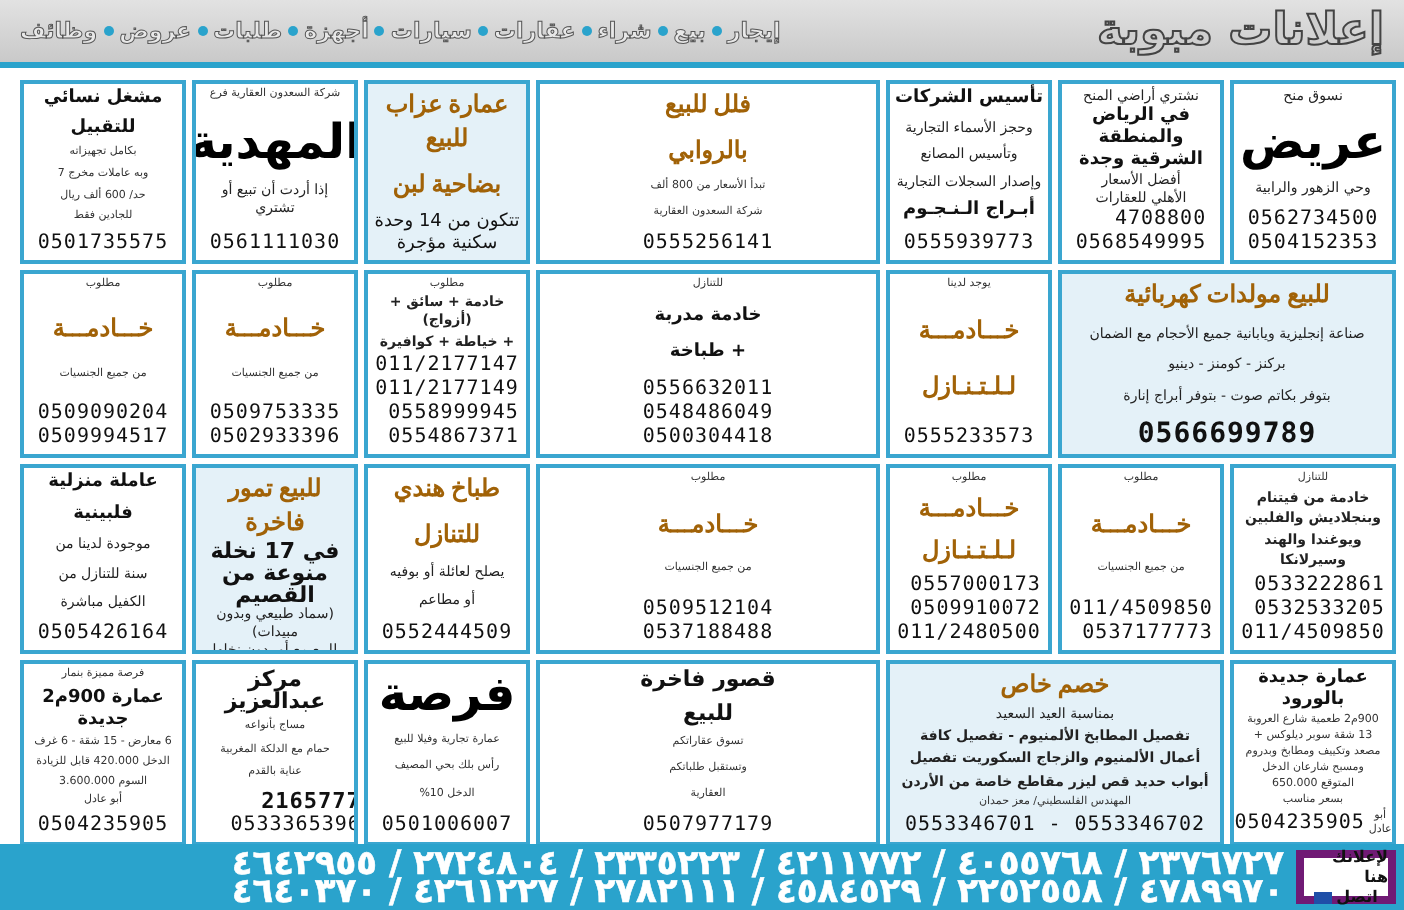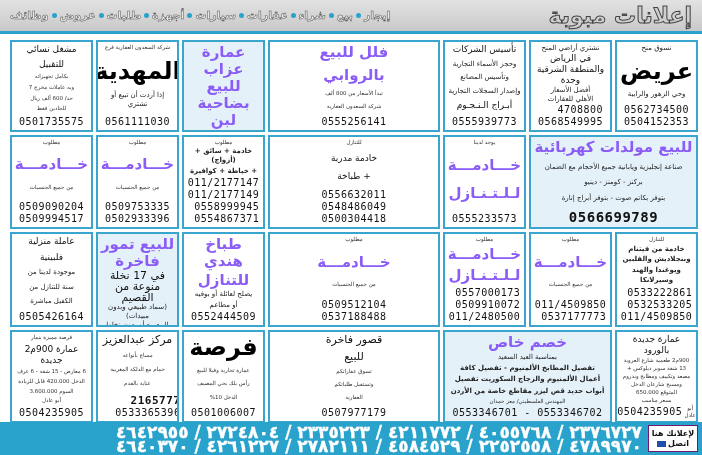--- a/index.html
+++ b/index.html
@@ -31,34 +31,34 @@
     }
     .ad {
       border: 2px solid #3aa6d0; background: #ffffff;
       display: flex; flex-direction: column; align-items: center; justify-content: space-between;
       padding: 2px 2px; text-align: center; overflow: hidden; color: #111;
     }
     .ad.blue { background: #e4f1f8; }
     .ad.span2 { grid-column: span 2; }
     .small { font-size: 7px; line-height: 9px; color: #222; }
     .tiny { font-size: 5.5px; line-height: 7px; color: #333; }
-    .med { font-size: 9px; line-height: 11px; font-weight: normal; color: #111; }
-    .big { font-size: 15px; line-height: 17px; font-weight: bold; color: #8b5cf6; }
+    .med { font-size: 9px; line-height: 11px; font-weight: bold; color: #111; }
+    .big { font-size: 12px; line-height: 17px; font-weight: bold; color: #a16207; font-family: Liberation Serif, serif; }
     .huge { font-size: 24px; line-height: 26px; font-weight: bold; color: #000; }
     .phone { font-family: "DejaVu Sans Mono", monospace; font-size: 10px; line-height: 12px; letter-spacing: 0.5px; direction: ltr; color: #111; }
     .phone.lg { font-size: 14px; line-height: 16px; font-weight: bold; text-align: right; }
     .phone.md { font-size: 11px; line-height: 13px; font-weight: bold; margin-left: 36px; }
     .line-group { display: flex; flex-direction: column; align-items: flex-start; }
 
     .footer {
       position: absolute; left: 0; top: 422px; width: 702px; height: 33px;
       background: #2aa3cc; display: flex; align-items: center; padding: 0 4px;
     }
     .footer-badge {
-      background: #ffffff; border: 1px solid #701a75; width: 50px; height: 27px;
+      background: #ffffff; border: 4px solid #701a75; width: 50px; height: 27px;
       display: flex; flex-direction: column; align-items: center; justify-content: center;
       margin-left: 6px;
     }
     .footer-badge .l1 { font-size: 8px; font-weight: bold; color: #111; line-height: 10px; }
     .footer-badge .l2 { font-size: 8px; font-weight: bold; color: #111; line-height: 10px; display: flex; align-items: center; gap: 2px; }
     .phone-icon { width: 9px; height: 6px; background: #1f4fa8; display: inline-block; }
     .footer-nums { flex: 1; display: flex; flex-direction: column; justify-content: center; }
     .footer-row { font-size: 17px; font-weight: bold; color: #ffffff; line-height: 14px; white-space: nowrap; letter-spacing: 0.5px; -webkit-text-stroke: 0.3px #ffffff; }
   </style>
 </head>

